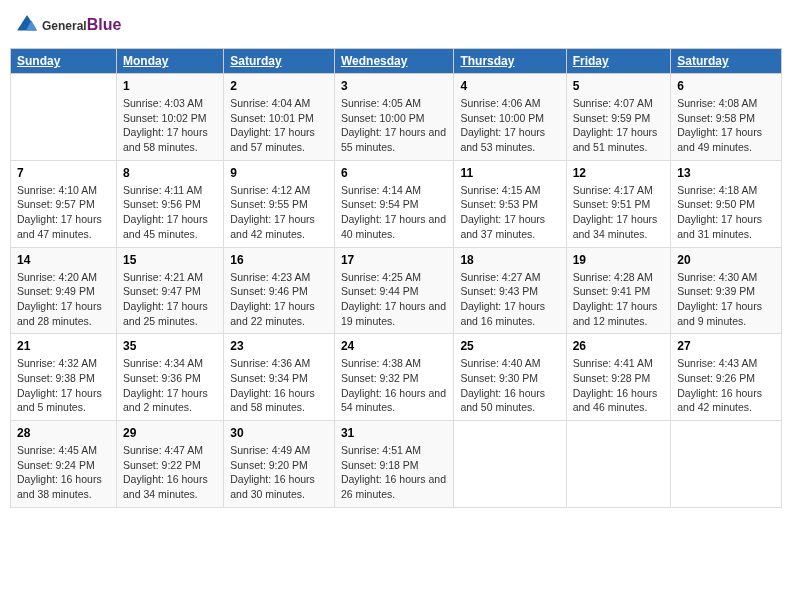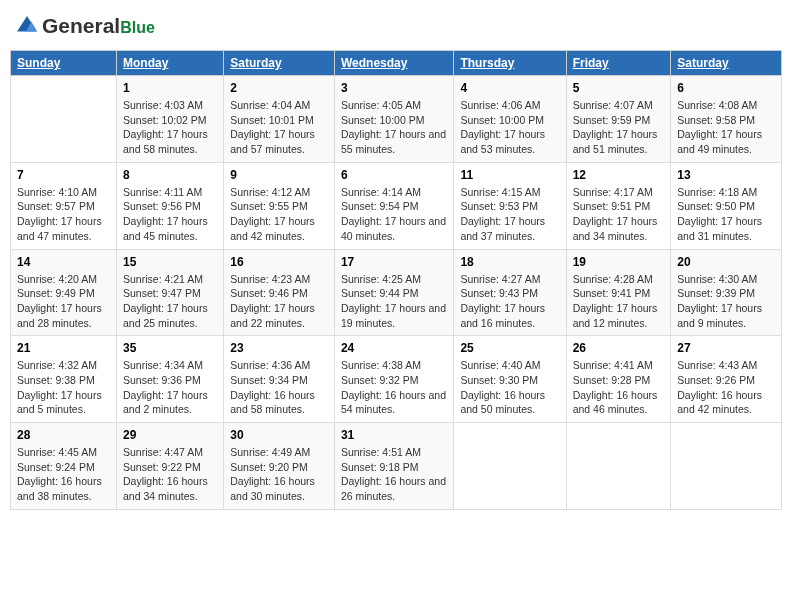--- a/index.html
+++ b/index.html
@@ -16,28 +16,28 @@
       align-items: flex-start;
       margin-bottom: 8px;
       padding: 4px 6px;
     }
     .logo {
       display: flex;
       align-items: center;
       gap: 4px;
     }
     .logo-text-general {
-      font-size: 21px;
+      font-size: 12px;
       font-weight: bold;
       color: #333;
     }
     .logo-text-blue {
       font-size: 16px;
       font-weight: bold;
-      color: #15803d;
+      color: #701a75;
     }
     .logo-icon {
       width: 22px;
       height: 22px;
     }
     .title-area {
       text-align: right;
     }
     .month-title {
       font-size: 36px;

